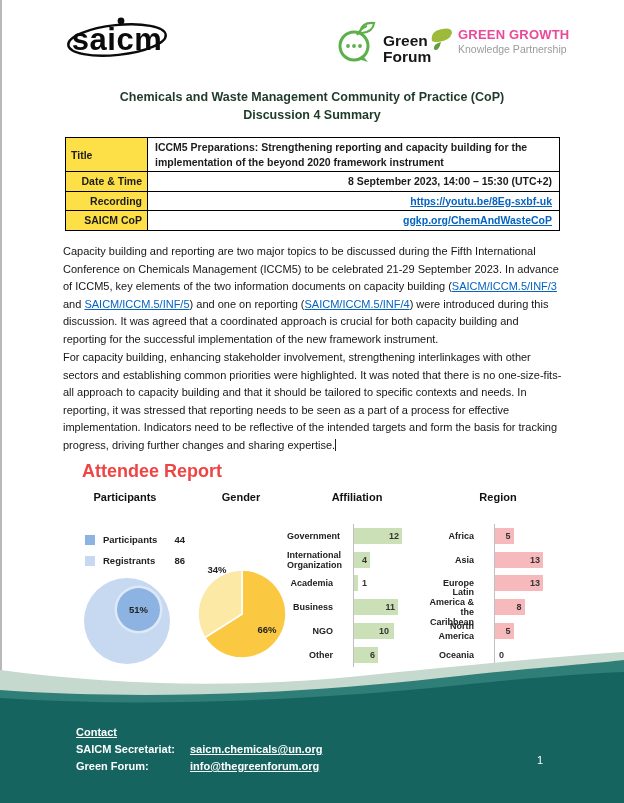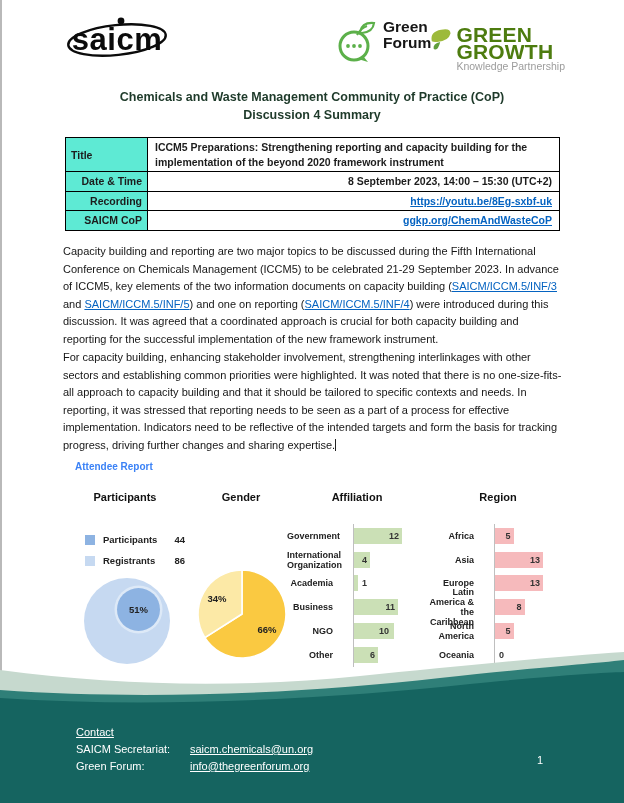--- a/index.html
+++ b/index.html
@@ -2,49 +2,49 @@
 <html><head>
 <meta charset="utf-8">
 <style>
   * { margin:0; padding:0; box-sizing:border-box; }
   body { font-family:"Liberation Sans", sans-serif; background:#fff; }
   #page { position:relative; width:624px; height:803px; background:#fff; overflow:hidden; }
   #left-edge { position:absolute; left:0; top:0; width:2px; height:803px; background:#b9b9b9; }
 
   
   .logo-saicm { position:absolute; left:64px; top:13px; width:106px; height:48px; }
-  .logo-gf { position:absolute; left:333px; top:19px; display:flex; align-items:flex-start; }
+  .logo-gf { position:absolute; left:333px; top:19px; display:flex; align-items:flex-end; }
   .gf-text { margin-left:4px; font-size:15.5px; font-weight:800; line-height:16px; color:#161616; }
   .logo-ggkp { position:absolute; left:428px; top:26px; display:flex; align-items:flex-start; }
   .ggkp-text { margin-left:4px; }
-  .ggkp-line1 { font-size:21px; font-weight:600; color:#4d7c0f; line-height:17px; letter-spacing:0.2px; }
+  .ggkp-line1 { font-size:13px; font-weight:600; color:#ec4899; line-height:17px; letter-spacing:0.2px; }
   .ggkp-line2 { font-size:10.5px; color:#9c9c9c; line-height:12px; }
 
   
   .doc-title { position:absolute; left:0; top:88px; width:624px; text-align:center;
                font-size:12.5px; font-weight:bold; color:#1e3a2a; line-height:18px; }
 
   
   .info-table { position:absolute; left:65px; top:137px; width:495px; border-collapse:collapse;
                 font-size:10.5px; font-weight:bold; color:#1c1c1c; }
   .info-table td { border:1.5px solid #000; vertical-align:middle; }
-  .info-table td.lab { width:82px; background:#5eead4; padding:2px 5px; }
+  .info-table td.lab { width:82px; background:#fde047; padding:2px 5px; }
   .info-table td.val { padding:2px 7px; line-height:14.5px;margin-top:28px; }
   .row-title td { height:31px; }
   .row-sm td { height:19px;text-align:right; }
   a.doclink, .doclink { color:#0563c1; text-decoration:underline; cursor:pointer; }
 
   
   .para { position:absolute; left:63px; width:500px; font-size:11px; line-height:17.6px; color:#161616; }
   #p1 { top:243px; }
   #p2 { top:349px; }
   .caret { display:inline-block; width:1px; height:12px; background:#222; vertical-align:-2px; }
 
   
-  .attendee-heading { position:absolute; left:75px; top:461px; font-size:10px; font-weight:bold; color:#3b82f6; }
+  .attendee-heading { position:absolute; left:82px; top:461px; font-size:18px; font-weight:bold; color:#ef4444; }
   .chart-title { position:absolute; top:491px; transform:translateX(-50%); font-size:11px; font-weight:bold; color:#111; white-space:nowrap; }
   #ct-participants { left:125px; } #ct-gender { left:241px; } #ct-affiliation { left:357px; } #ct-region { left:486px;margin-left:12px; }
 
   .legend { position:absolute; font-size:9.5px; font-weight:bold; color:#222; }
   #legend-participants { left:85px; top:529px; }
   #legend-gender { left:198px; top:527px; }
   .lrow { display:flex; align-items:center; height:21px; }
   .swatch { width:10px; height:10px; flex:none; }
   #legend-participants .llab { width:62px; margin-left:8px; text-align:left; }
   #legend-participants .lval { width:20px; text-align:right; }
@@ -53,38 +53,38 @@
 
   
   .bubble-outer { position:absolute; left:84px; top:578px; width:86px; height:86px; border-radius:50%; }
   .bubble-inner { position:absolute; left:117px; top:588px; width:43px; height:43px; border-radius:50%;
                   box-shadow:0 0 0 2.5px #dde9f7; display:flex; align-items:center; justify-content:center;
                   font-size:9.5px; font-weight:bold; color:#222; }
 
   
   .gender-pie { position:absolute; left:194px; top:566px; width:96px; height:96px; }
   .pie-lab { position:absolute; width:30px; text-align:center; font-size:9.5px; font-weight:bold; color:#222; }
-  #pie-lab-male { left:202px; top:593px; }
+  #pie-lab-male { left:202px; top:564px; }
   #pie-lab-female { left:252px; top:624px; }
 
   
   .bar-chart { position:absolute; top:524px; }
   #chart-affiliation { left:287px; }
   #chart-region { left:416px; }
   .brow { display:flex; align-items:center; height:23.8px; }
   .blabel { font-size:9px; font-weight:bold; line-height:10px; color:#222; text-align:right; padding-right:20px; }
   #chart-affiliation .blabel { width:66px; }
   #chart-region .blabel { width:78px; }
   .barea { position:relative; height:100%; width:72px; border-left:1.2px solid #bfbfbf; display:flex; align-items:center; }
   .bbar { height:16px; }
   .bval { position:absolute; top:50%; transform:translateY(-50%); width:14px; font-size:9px; font-weight:bold; color:#333; }
 
   
   .footer-waves { position:absolute; left:0; top:650px; width:624px; height:153px; }
-  .ftext { position:absolute; color:#fff; font-size:11px; font-weight:normal;text-align:center; }
+  .ftext { position:absolute; color:#fff; font-size:11px; font-weight:bold;text-align:center; }
   .funder { text-decoration:underline; }
   #f-contact { left:76px; top:726px; }
   #f-lab1 { left:76px; top:743px; } #f-link1 { left:190px; top:743px; }
   #f-lab2 { left:76px; top:760px; } #f-link2 { left:190px; top:760px; }
   #f-page { left:530px; top:754px; width:20px; text-align:center; font-weight:normal; }
 </style>
 </head>
 <body>
 
 <div id="page">

